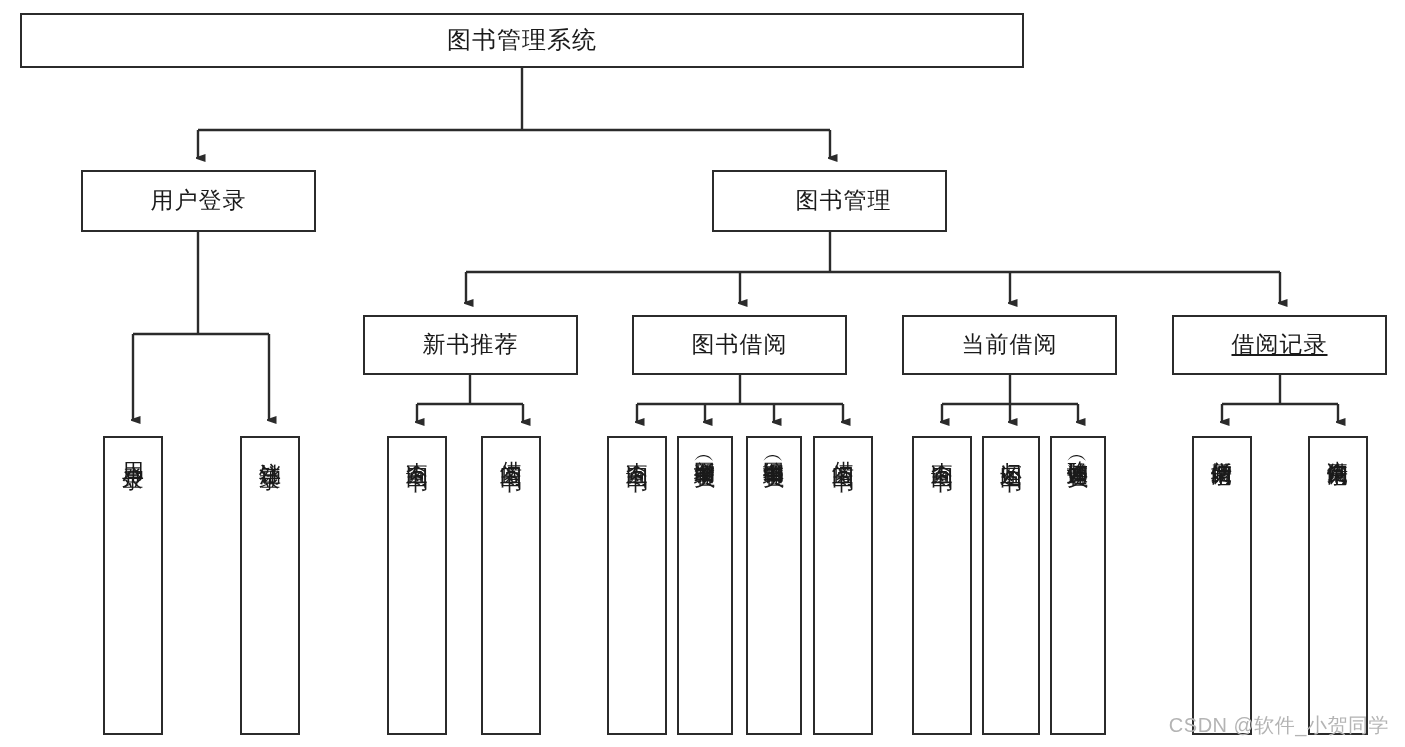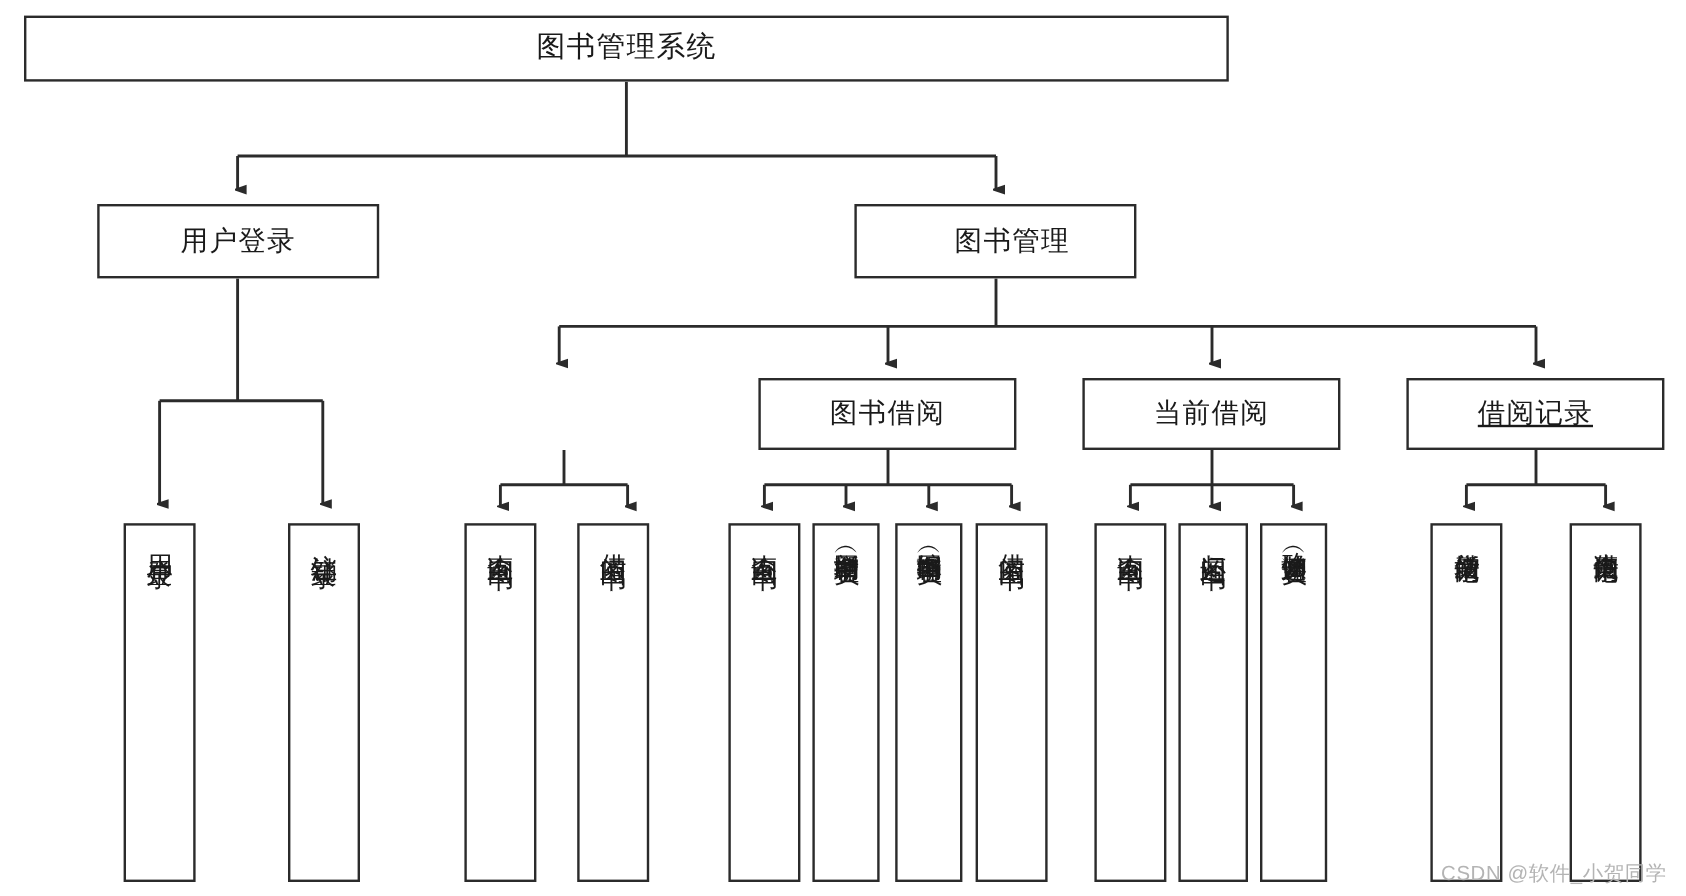--- a/index.html
+++ b/index.html
@@ -67,21 +67,21 @@
     white-space: nowrap;
   }
   .node.vert.tall-text .node-label {
     font-size: 21px;
     letter-spacing: 1px;
   }
   #watermark {
     position: absolute;
     right: 8px;
     bottom: 8px;
-    font-size: 17px;
+    font-size: 20px;
     color: #b4b4b4;
     letter-spacing: 0.5px;
     user-select: none;
     white-space: nowrap;
   }
 </style>
 </head>
 <body>
 
 <div id="diagram-root">
@@ -141,20 +141,23 @@
   </div>
 
   <div class="node horiz" style="left:81px; top:170px; width:235px; height:62px;">
     <span class="node-label">用户登录</span>
   </div>
 
   <div class="node horiz" style="left:712px; top:170px; width:235px; height:62px;padding-left:28px;">
     <span class="node-label">图书管理</span>
   </div>
 
+  <div class="node horiz" style="left:363px; top:315px; width:215px; height:60px;">
+    <span class="node-label">新书推荐</span>
+  </div>
 
   <div class="node horiz" style="left:632px; top:315px; width:215px; height:60px;">
     <span class="node-label">图书借阅</span>
   </div>
 
   <div class="node horiz" style="left:902px; top:315px; width:215px; height:60px;">
     <span class="node-label">当前借阅</span>
   </div>
 
   <div class="node horiz" style="left:1172px; top:315px; width:215px; height:60px;text-decoration:underline;">

